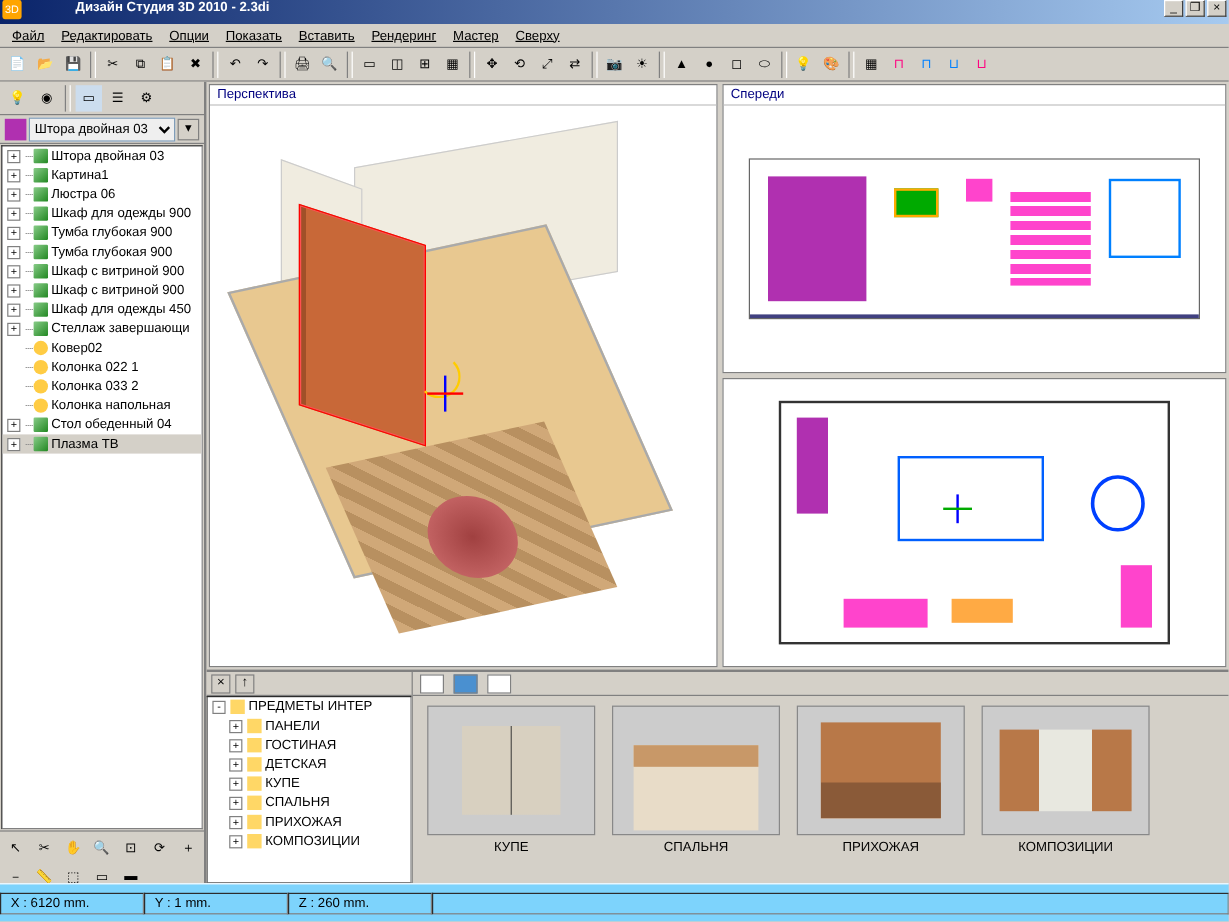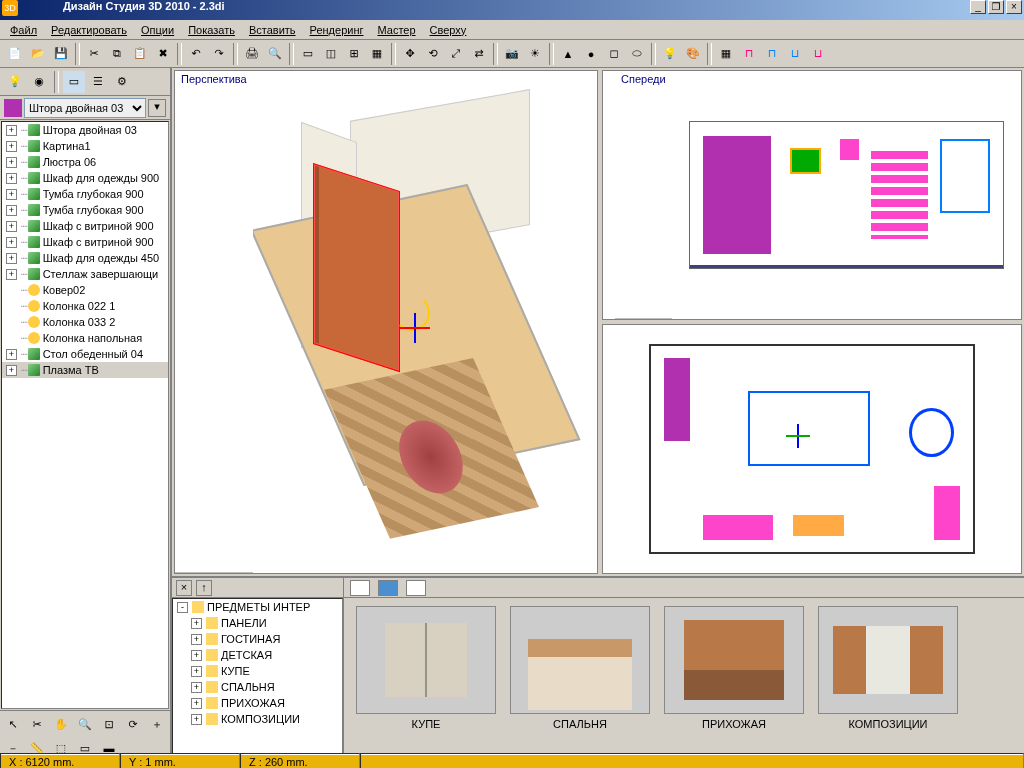--- a/index.html
+++ b/index.html
@@ -31,26 +31,26 @@
 .tree-item .exp.none{border:none;}
 .tree-item .ico { width:12px; height:12px; margin-right:3px; display:inline-block;}
 .tree-item .ico.obj { background: linear-gradient(135deg,#88cc88,#228822); border-radius:1px;}
 .tree-item .ico.deco { background: #ffcc44; border-radius:50%;}
 .tree-item.sel { background:#d4d0c8; }
 .tree .dashes{color:#888;}
 .left-bottom { height:44px; border-top:1px solid #808080; padding:2px; display:flex; flex-wrap:wrap; gap:2px;}
 
 .center { flex:1; display:flex; flex-direction:column; overflow:hidden;}
 .views { flex:1; display:flex; gap:4px; padding:2px; overflow:hidden;}
-.vp { background:#fff; border:1px solid #808080; display:flex; flex-direction:row; position:relative;}
+.vp { background:#fff; border:1px solid #808080; display:flex; flex-direction:column; position:relative;}
 .vp-title { padding:2px 6px; color:#000080; font-size:11px; border-bottom:1px solid #c0c0c0;}
 .vp-body { flex:1; position:relative; overflow:hidden; display:flex; align-items:center; justify-content:center;}
 .vp.persp { flex:1; }
 .rightviews { width:420px; display:flex; flex-direction:column; gap:4px;}
-.vp.front{flex:1;padding-left:12px;}
+.vp.front{flex:1;}
 .vp.top{flex:1;}
 
 
 .room3d { width:90%; height:90%; position:relative;}
 .room3d .floor { position:absolute; left:12%; top:22%; width:70%; height:62%; background:#e8c890; transform: skewY(-12deg) skewX(22deg); border:2px solid #aaa;}
 .room3d .tile { position:absolute; left:28%; top:60%; width:48%; height:36%; background: repeating-linear-gradient(45deg,#d0a878,#d0a878 10px,#b89060 10px,#b89060 20px); transform: skewY(-12deg) skewX(22deg);}
 .room3d .wall1{position:absolute; left:10%; top:8%; width:18%; height:50%; background:#f0ece0; transform:skewY(20deg); border:1px solid #ccc;}
 .room3d .wall2{position:absolute; left:26%; top:2%; width:58%; height:30%; background:#f0ece0; transform:skewY(-10deg); border:1px solid #ccc;}
 .room3d .wardrobe{position:absolute; left:14%; top:18%; width:28%; height:40%; background:#c86838; transform:skewY(18deg); }
 .room3d .wardrobe::after{content:"";position:absolute;inset:0;border:1px solid #ff0000; box-shadow: inset 0 0 0 1px #ff5050, inset 5px 0 0 #a05028, inset 10px 0 0 #c86838;}
@@ -88,21 +88,21 @@
 .bp-tree{flex:1;background:#fff;overflow:auto;border:1px inset #808080;}
 .bp-tabs{height:20px;display:flex;align-items:center;gap:8px;padding:2px 6px;border-bottom:1px solid #808080;}
 .bp-tabs .sq{width:20px;height:16px;border:1px solid #808080;background:#fff;cursor:pointer;}
 .bp-tabs .sq.on{background:#4a90d0;}
 .bp-thumbs{flex:1;display:flex;gap:14px;padding:8px 12px;overflow:hidden;}
 .thumb{display:flex;flex-direction:column;align-items:center;width:140px;cursor:pointer;}
 .thumb .img{width:140px;height:108px;border:1px solid #888;background:#ccc;position:relative;overflow:hidden;}
 .thumb .lbl{margin-top:4px;text-align:center;}
 .bp-right{flex:1;display:flex;flex-direction:column;}
 
-.statusbar{height:14px;background:#eab308;border-top:1px solid #fff;display:flex;align-items:center;}
+.statusbar{height:32px;background:#7dd3fc;border-top:1px solid #fff;display:flex;align-items:center;}
 .statusbar .cell{border:1px inset #808080;height:18px;padding:0 8px;line-height:16px;margin-right:0px;width:120px;}
 
 
 .th1{background:linear-gradient(#8a7a5a,#6a5a3a);} .th1::after{content:"";position:absolute;left:20%;top:15%;width:60%;height:70%;background:linear-gradient(90deg,#d8d0c0 49%,#333 50%,#d8d0c0 51%);}
 .th2{background:#b8a890;} .th2::after{content:"";position:absolute;left:12%;top:30%;width:76%;height:50%;background:#e8dcc8;border-top:18px solid #c89868;}
 .th3{background:#444;} .th3::after{content:"";position:absolute;left:14%;top:12%;width:72%;height:76%;background:#b87848;box-shadow: inset 0 -30px 0 #8a5a38;}
 .th4{background:#d8d8d0;} .th4::after{content:"";position:absolute;left:10%;top:18%;width:80%;height:64%;background:linear-gradient(90deg,#b87848 30%,#e8e8e0 30% 70%,#b87848 70%);}
 </style>
 </head>
 <body>

